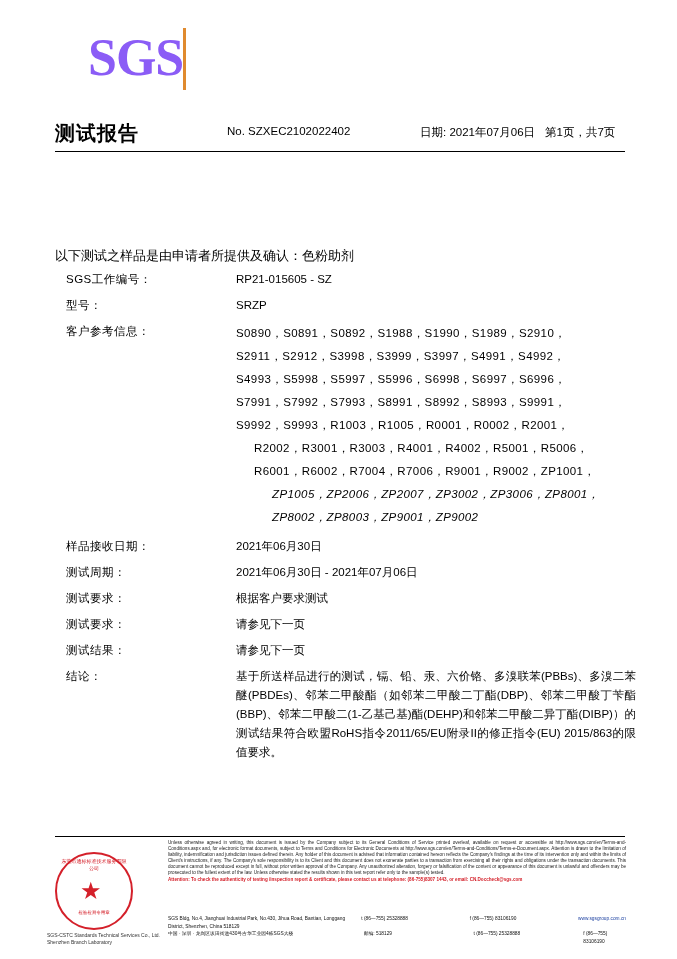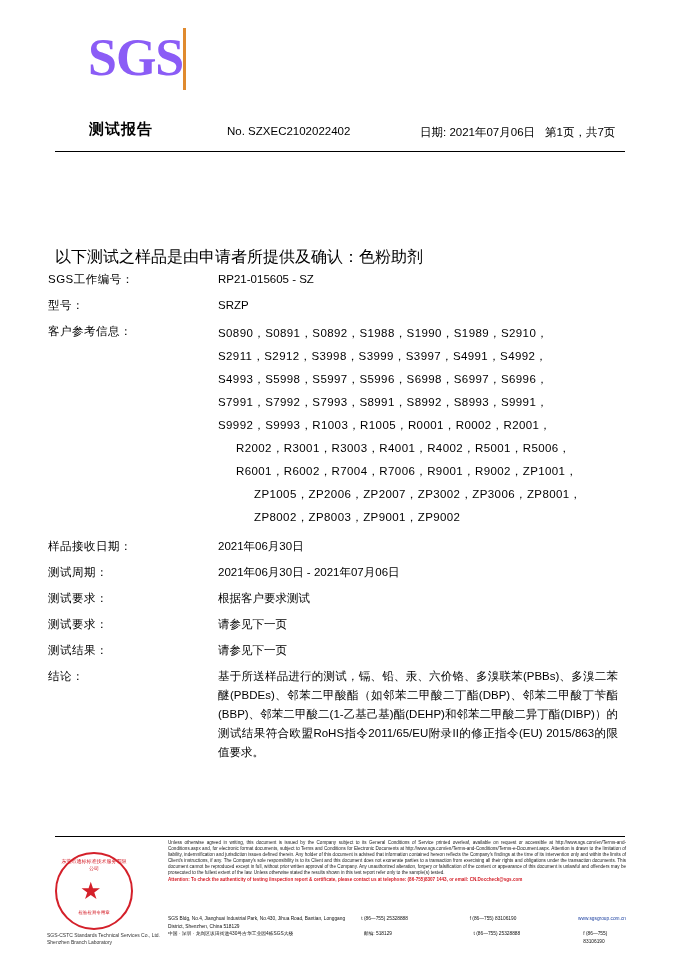--- a/index.html
+++ b/index.html
@@ -52,24 +52,23 @@
     position: absolute;
     left: 55px;
     top: 120px;
     width: 570px;
     height: 26px;
   }
   .doc-title {
     position: absolute;
     left: 0;
     top: 0;
-    font-size: 15px;
+    font-size: 20px;
     font-weight: bold;
     letter-spacing: 1px;
-    margin-left: 34px;
   }
   .doc-no {
     position: absolute;
     left: 172px;
     top: 5px;
     font-size: 11.5px;
   }
   .doc-date {
     position: absolute;
     left: 365px;
@@ -98,27 +97,27 @@
     top: 162px;
     font-size: 12px;
     line-height: 24px;
   }
 
   
   .sample-line {
     position: absolute;
     left: 55px;
     top: 247px;
-    font-size: 16px;
+    font-size: 13px;
   }
 
   
   .fields {
     position: absolute;
-    left: 48px;
+    left: 66px;
     top: 270px;
     width: 570px;
     font-size: 11.5px;
   }
   .field-row {
     display: flex;
     align-items: flex-start;
     margin-bottom: 8px;
   }
   .field-label {
@@ -136,21 +135,21 @@
     align-items: flex-start;
   }
   .refs-list {
     flex: 1;
   }
   .refs-line {
     line-height: 23px;
     letter-spacing: 0.4px;
   }
   .refs-line.indent-1 { padding-left: 18px; }
-  .refs-line.indent-2 { padding-left: 36px; }
+  .refs-line.indent-2 { padding-left: 36px; font-style: italic; }
 
   .conclusion-text {
     line-height: 19px;
     text-align: justify;
   }
 
   
   .rule-bottom {
     position: absolute;
     left: 55px;

